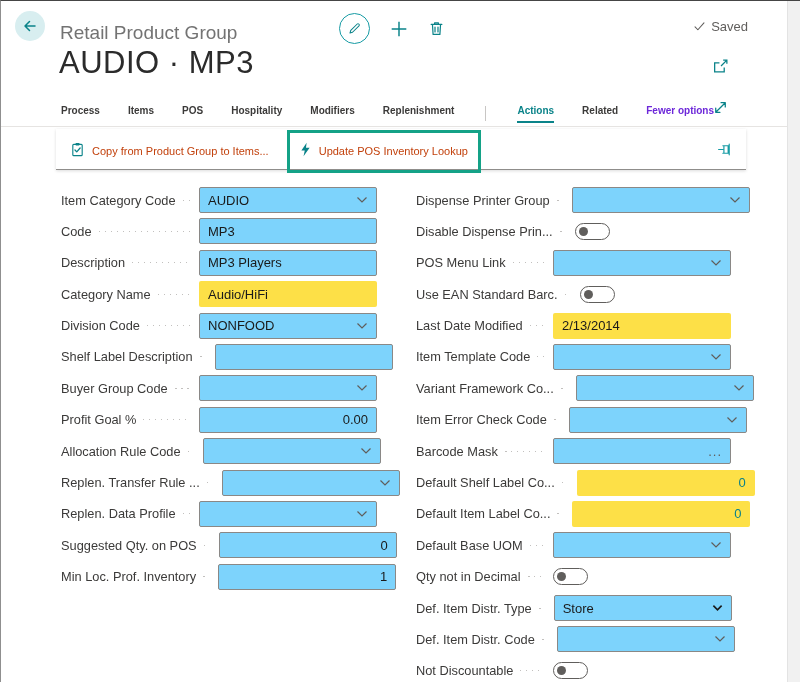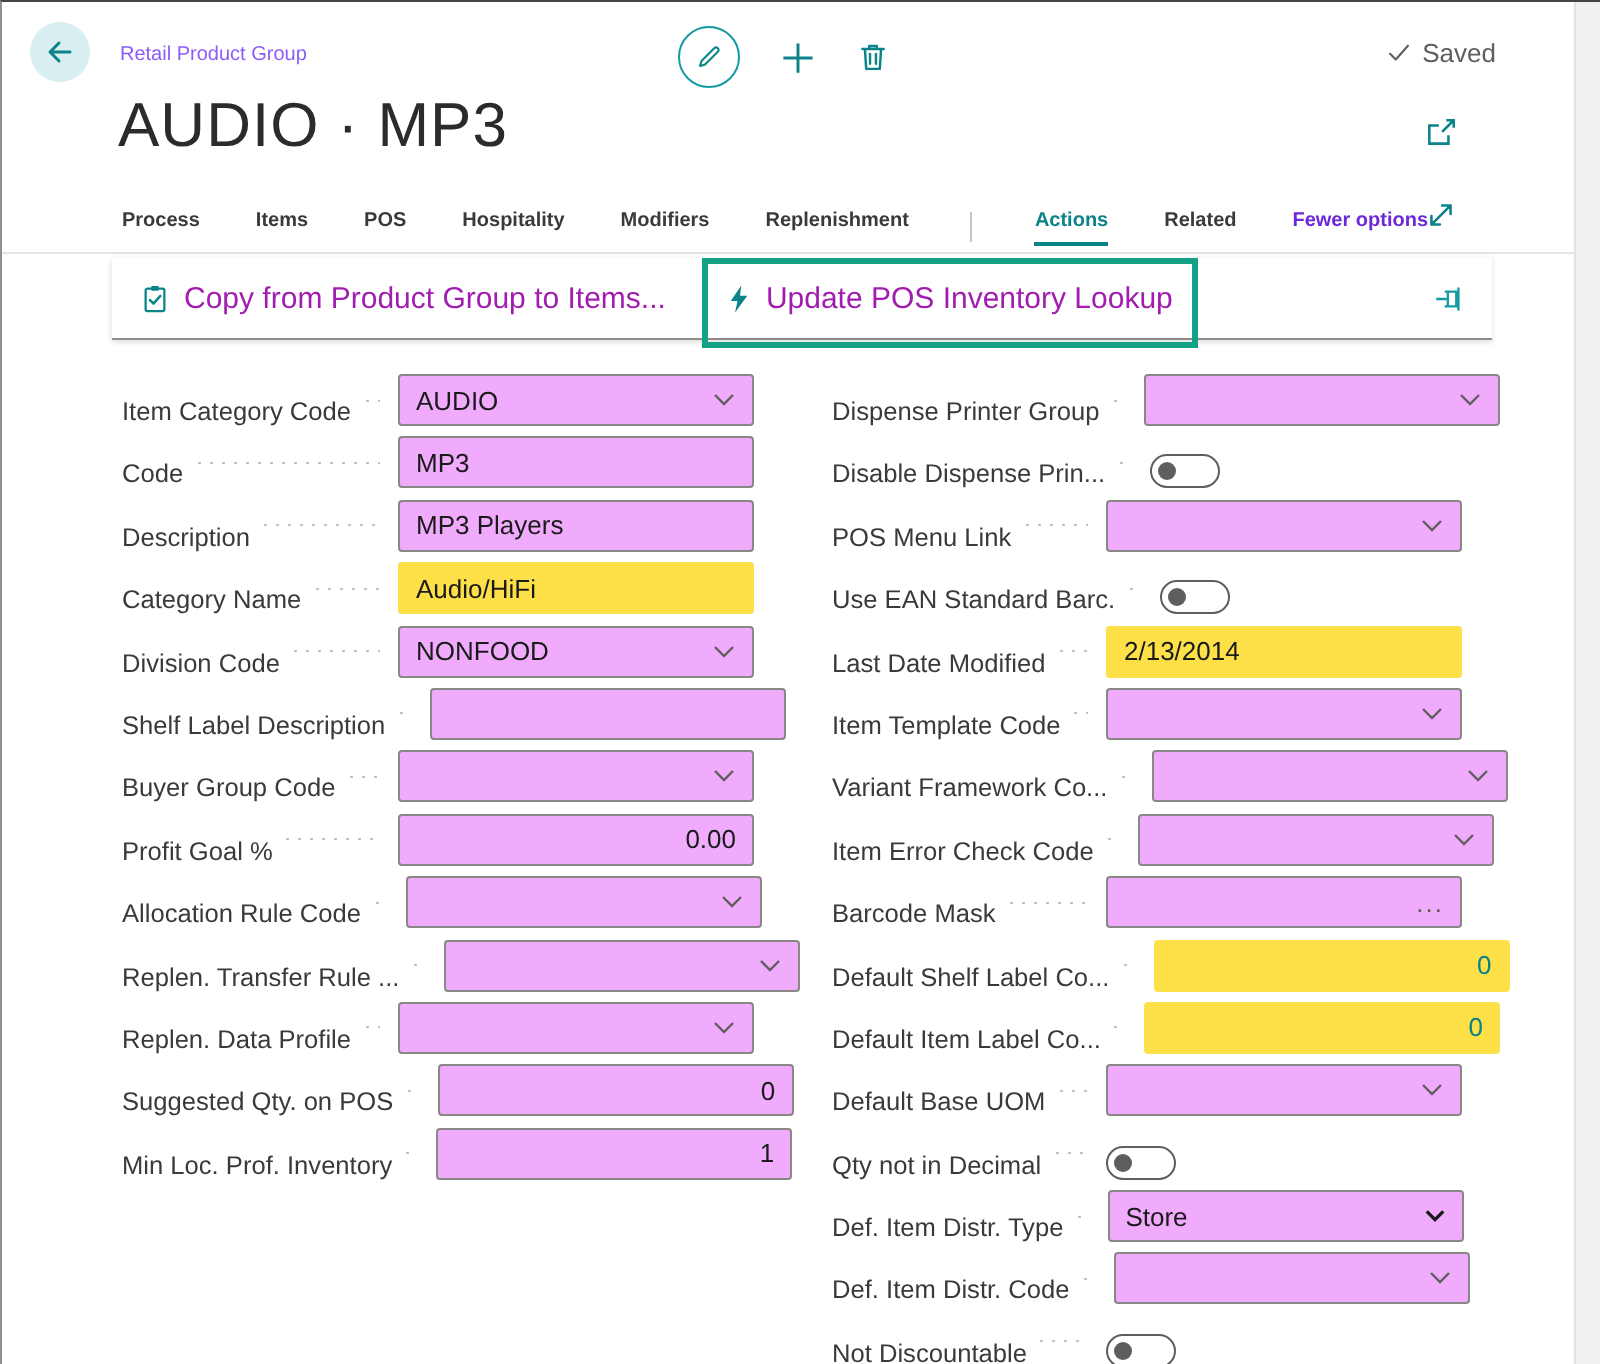--- a/index.html
+++ b/index.html
@@ -7,21 +7,21 @@
   body {
     font-family:"Liberation Sans","DejaVu Sans",sans-serif;
     background:#ffffff; color:#3b3a39; position:relative; overflow:hidden;
     border-top:1px solid #454545; border-left:1px solid #8f8f8f;
   }
   svg { display:block; }
 
   
   .back-btn { position:absolute; left:14px; top:10px; width:30px; height:30px;
     border-radius:50%; background:#d8eef0; display:flex; align-items:center; justify-content:center; cursor:pointer; }
-  .breadcrumb { position:absolute; left:59px; top:21px; font-size:10px; color:#8b5cf6; cursor:pointer; }
+  .breadcrumb { position:absolute; left:59px; top:21px; font-size:19px; color:#737373; cursor:pointer; }
   .topbar-center { position:absolute; left:338px; top:12px; display:flex; align-items:center; gap:20px; }
   .edit-circle { width:31px; height:31px; border-radius:50%; border:1px solid #169ba4;
     display:flex; align-items:center; justify-content:center; cursor:pointer; background:#fff; }
   .icon-btn { cursor:pointer; display:flex; align-items:center; justify-content:center; }
   .topbar-right { position:absolute; right:52px; top:18px; display:flex; align-items:center; gap:24px;flex-direction:column; }
   .saved { display:flex; align-items:center; gap:5px; font-size:13px; color:#605e5c; }
 
   
   .page-title { position:absolute; left:58px; top:44px; font-size:31px; font-weight:300;
     color:#2b2b2b; letter-spacing:0.5px; }
@@ -32,38 +32,38 @@
   .tab { cursor:pointer; padding-bottom:5px; color:#3b3a39; white-space:nowrap; }
   .tab.active { color:#0a8389; border-bottom:2px solid #0a8389; }
   .tab.muted { color:#6d28d9; }
   .tab-divider { width:1px; height:15px; background:#c8c6c4; margin:1px 3px 0 3px; }
   .tabs-underline { position:absolute; left:0; top:125px; width:100%; height:1px; background:#e6e4e2; }
 
   
   .actionbar { position:absolute; left:55px; top:128px; width:690px; height:41px; background:#fff;
     border-bottom:1px solid #8f8d8b; box-shadow:0 1px 3px rgba(0,0,0,0.14);
     display:flex; align-items:center; padding:0 14px; }
-  .action-item { display:flex; align-items:center; gap:7px; font-size:15px; color:#a21caf;
+  .action-item { display:flex; align-items:flex-end; gap:7px; font-size:11px; color:#c2410c;
     cursor:pointer; margin-right:30px; white-space:nowrap; position:relative; }
   .action-item.hl::after { content:""; position:absolute; left:-12px; right:-13px; top:-12px; bottom:-16px;
     border:3px solid #14a287; pointer-events:none; }
   .pin-btn { position:absolute; right:12px; top:12px; cursor:pointer; }
 
   
   .form-col { position:absolute; top:186px; }
   .form-col.left  { left:60px;  width:316px; }
   .form-col.right { left:415px; width:315px; }
-  .frow { display:flex; align-items:flex-end; height:26px; margin-bottom:5.4px; }
+  .frow { display:flex; align-items:center; height:26px; margin-bottom:5.4px; }
   .flabel { font-size:12.8px; color:#3b3a39; white-space:nowrap; flex:none; position:relative; }
   .flabel.hl-label::after { content:""; position:absolute; left:-7px; right:-12px; top:-8px; bottom:-9px;
     border:3px solid #14a287; pointer-events:none; }
   .leader { flex:1; height:1px; align-self:center; margin:0 9px 0 7px; min-width:6px;
     background-image:repeating-linear-gradient(to right,#c2c0be 0 1.5px,transparent 1.5px 6px); }
   .ctrl { flex:none; width:178px; }
-  .input { width:178px; height:26px; border:1px solid #8a8886; border-radius:2px; background:#f0abfc;
+  .input { width:178px; height:26px; border:1px solid #8a8886; border-radius:2px; background:#7dd3fc;
     display:flex; align-items:center; padding:0 8px; font-size:13px; color:#1a1a1a; cursor:text; }
   .input .val { flex:1; white-space:nowrap; overflow:hidden; }
   .input.num .val { text-align:right; }
   .input.disabled { background:#fde047; border-color:transparent; cursor:default; }
   .input .val.link { color:#0a8189; cursor:pointer; }
   .chev { flex:none; margin-left:4px; }
   .ellipsis-btn { flex:none; color:#605e5c; font-size:13px; letter-spacing:1px; cursor:pointer; }
   .toggle { width:35px; height:17px; border-radius:9px; position:relative; cursor:pointer; }
   .toggle.off { background:#fff; border:1px solid #605e5c; }
   .toggle.off .knob { position:absolute; left:3px; top:3px; width:9px; height:9px; border-radius:50%; background:#605e5c; }

